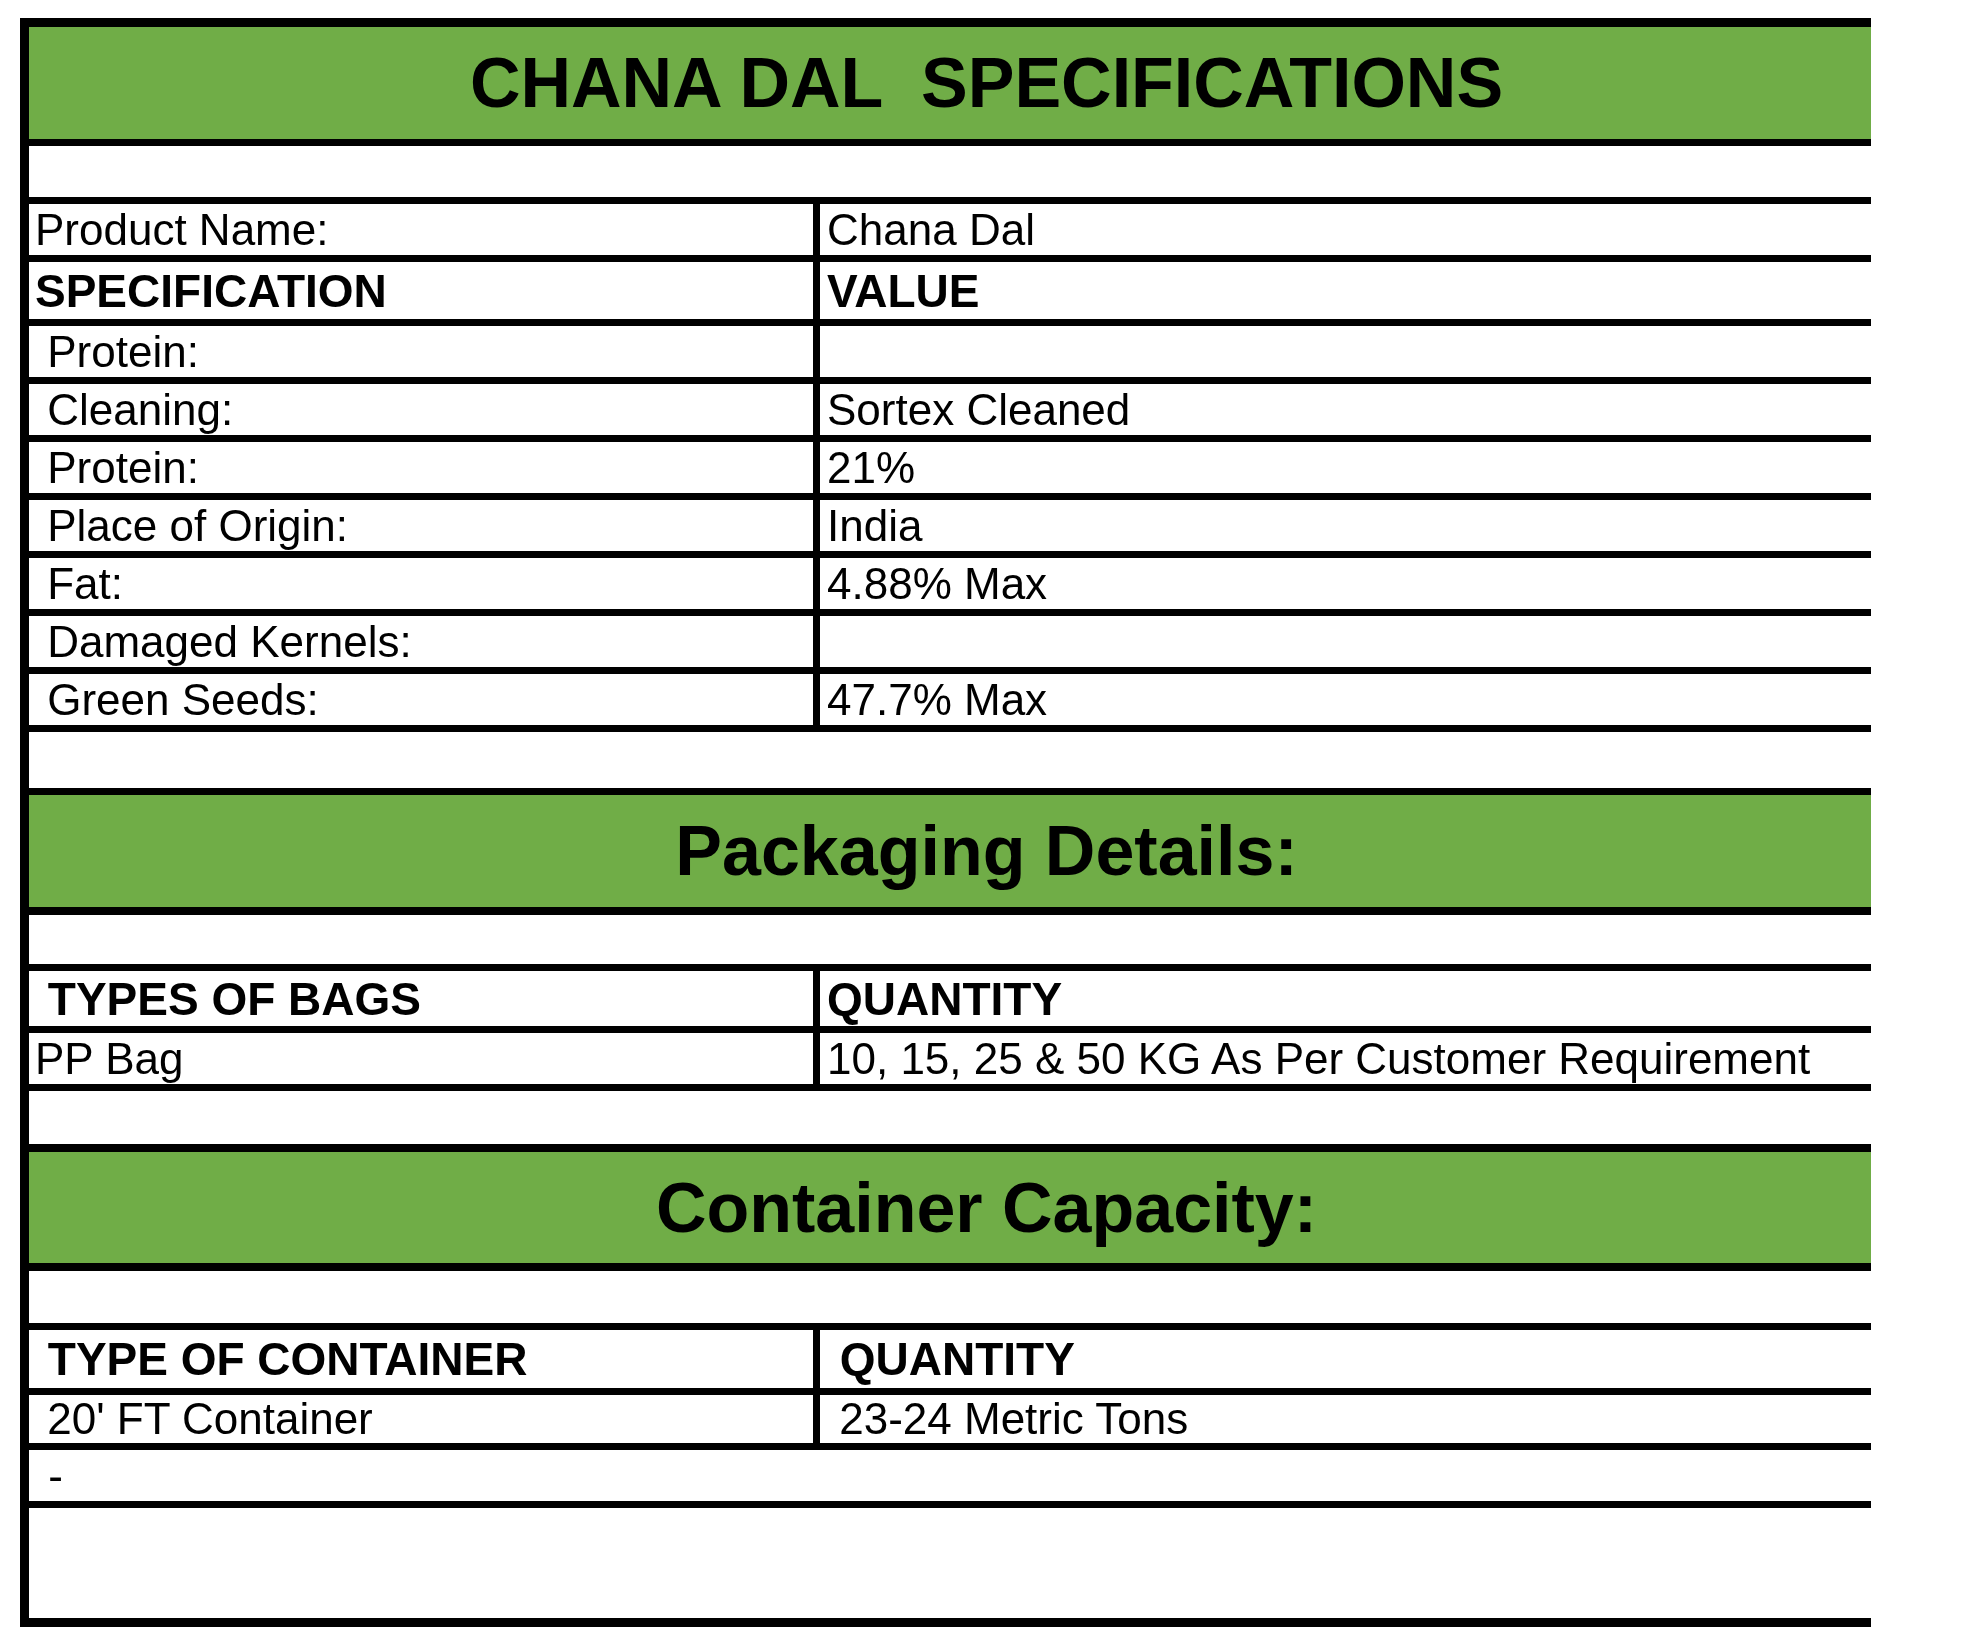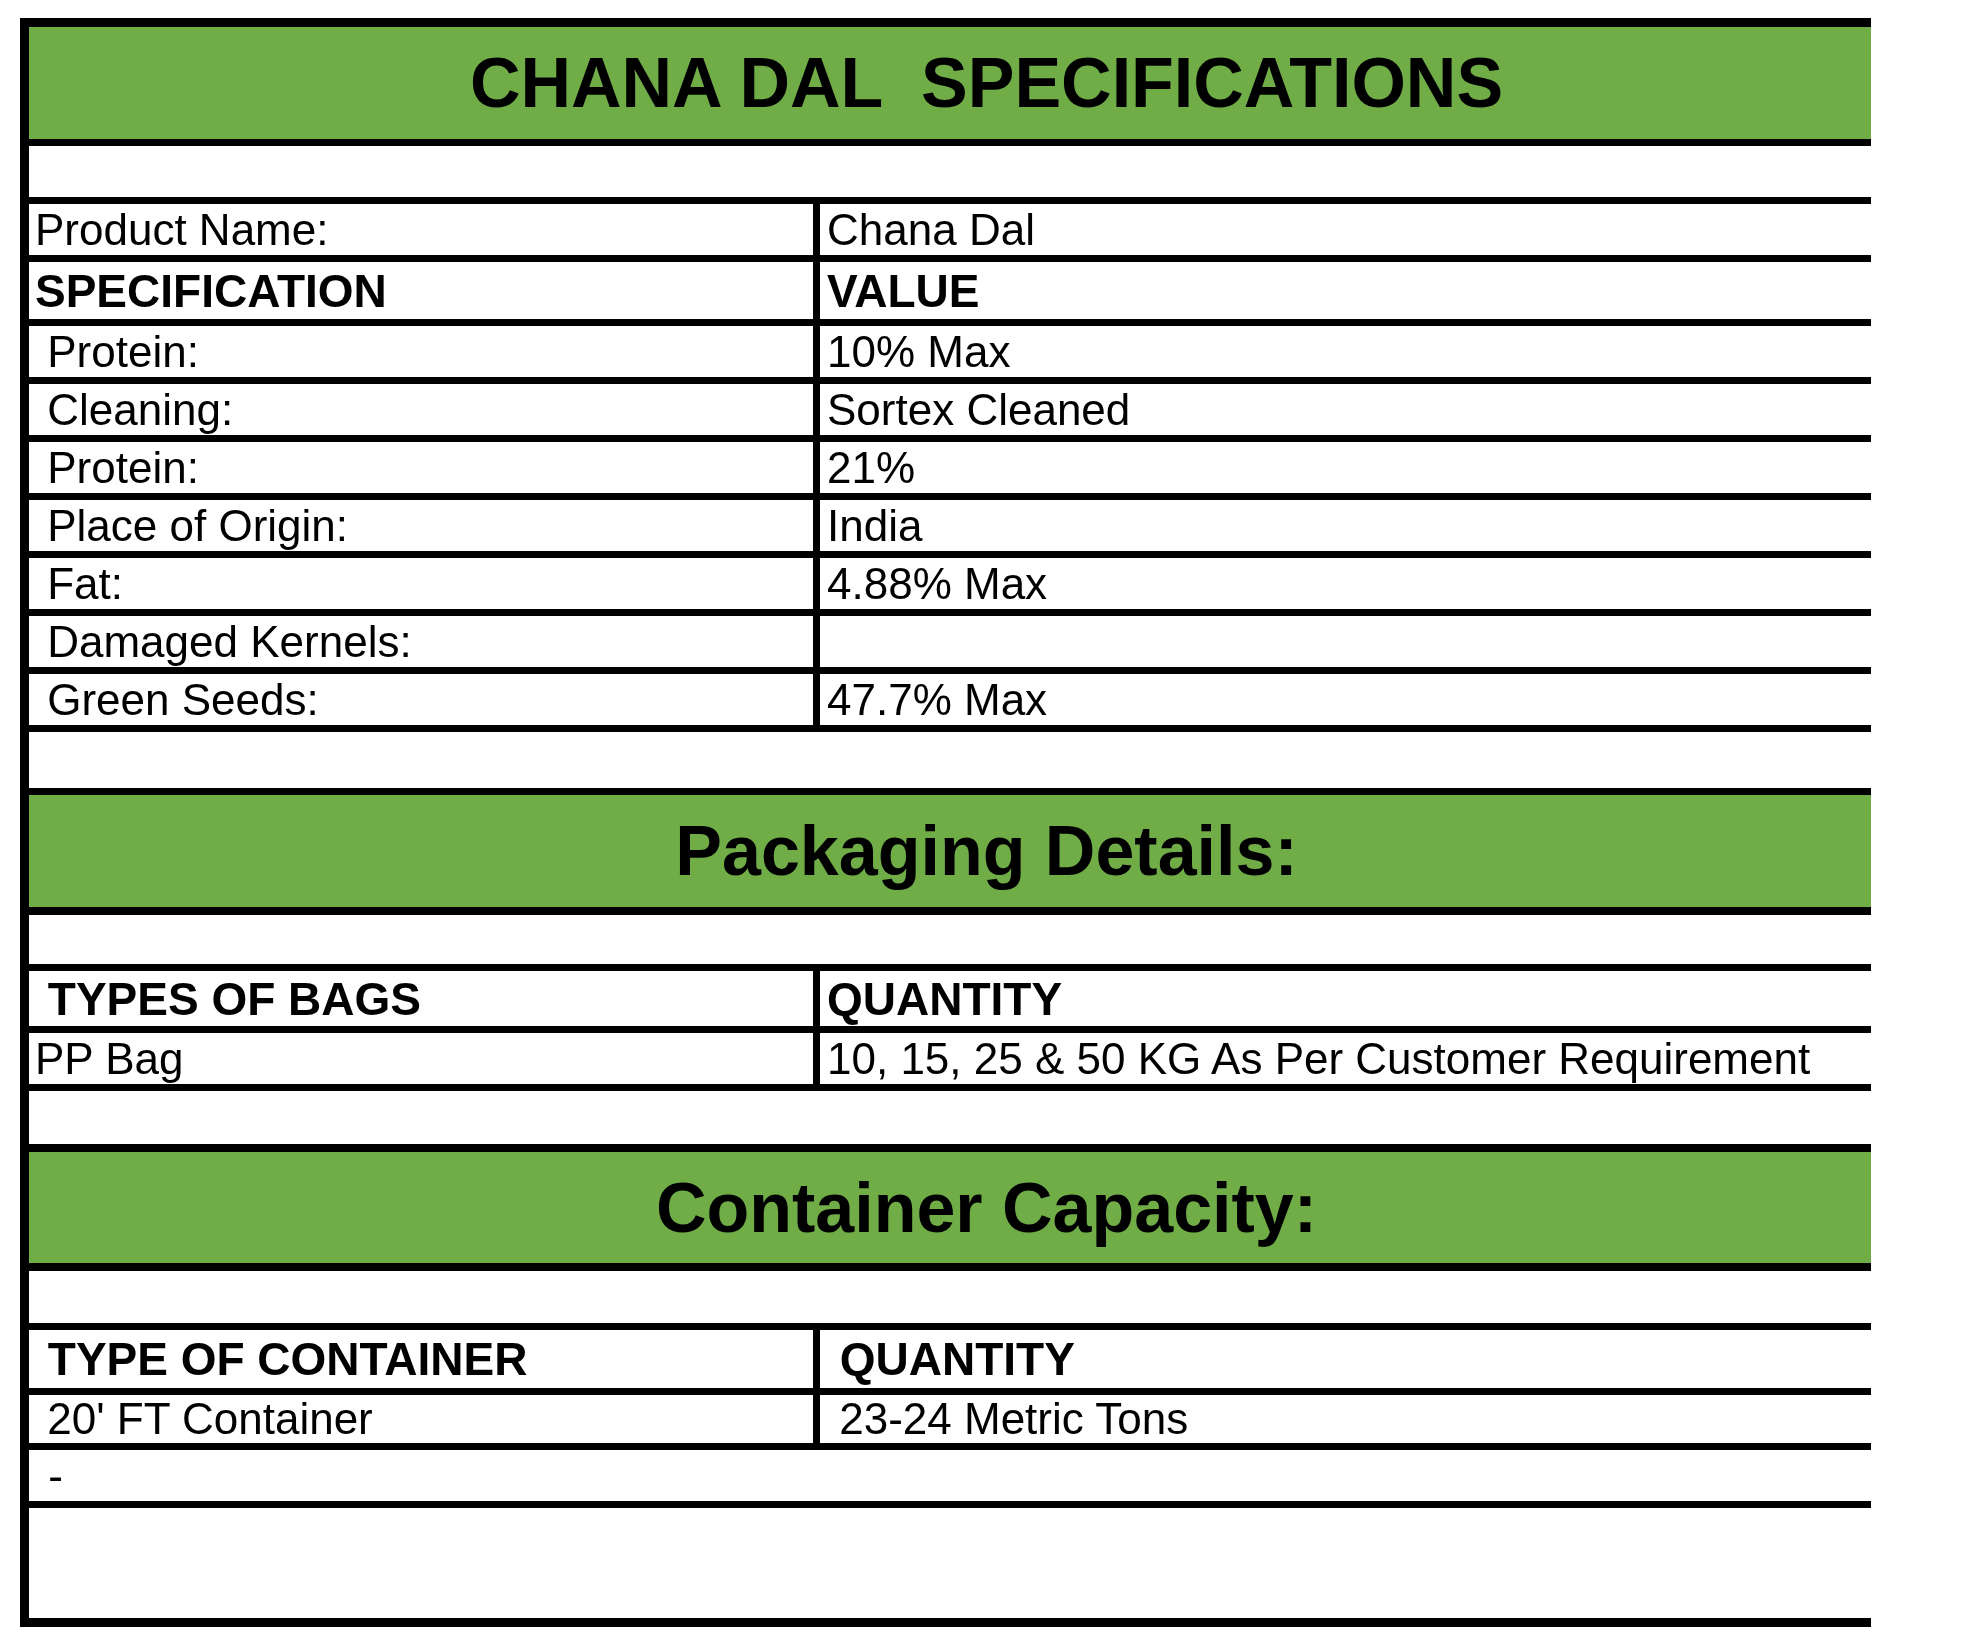--- a/index.html
+++ b/index.html
@@ -102,21 +102,20 @@
       <div class="c1 data">Product Name:</div>
       <div class="c2 data">Chana Dal</div>
     </div>
 
     <div class="row h57">
       <div class="c1 hdr">SPECIFICATION</div>
       <div class="c2 hdr">VALUE</div>
     </div>
     <div class="row h51">
       <div class="c1 data"> Protein:</div>
-      <div class="c2 data">10% Max</div>
     </div>
     <div class="row h51">
       <div class="c1 data"> Cleaning:</div>
       <div class="c2 data">Sortex Cleaned</div>
     </div>
     <div class="row h51">
       <div class="c1 data"> Protein:</div>
       <div class="c2 data">21%</div>
     </div>
     <div class="row h51">

